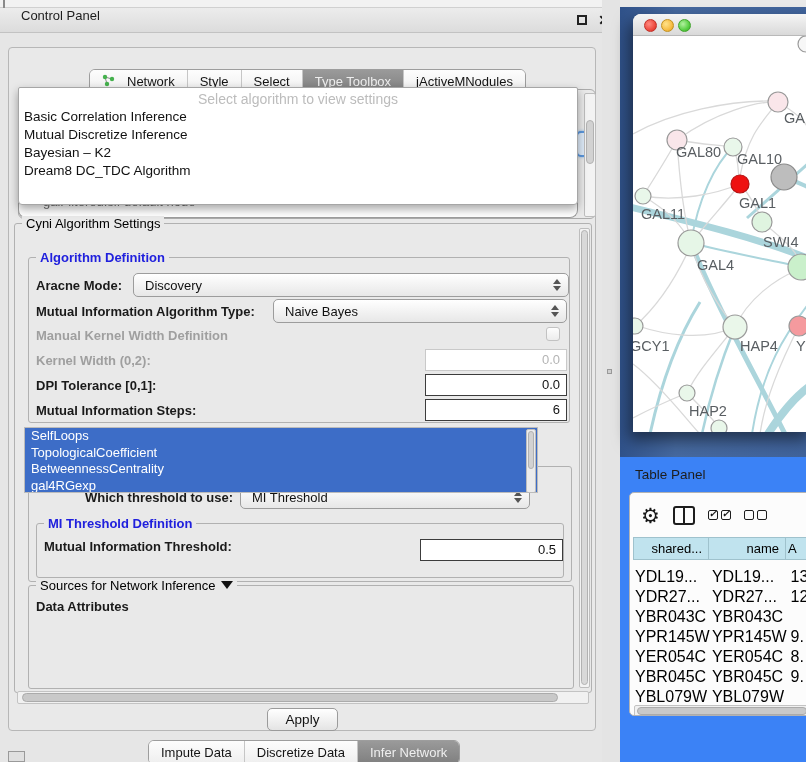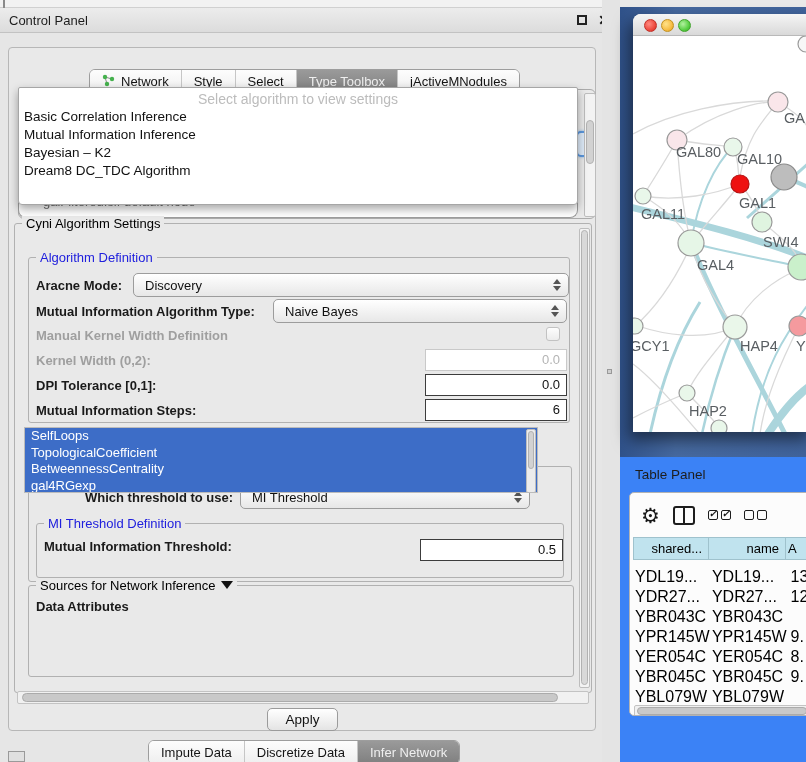--- a/index.html
+++ b/index.html
@@ -7,33 +7,33 @@
     font-family:"Liberation Sans", sans-serif; background:#e8e8e8; }
   .abs { position:absolute; }
   #stage { position:relative; width:806px; height:762px; }
 
   
   #left-pane { left:0; top:0; width:620px; height:762px; background:#e6e6e6; }
   #top-strip { left:0; top:0; width:620px; height:8px; background:#f2f2f2; border-bottom:1px solid #d0d0d0; }
   #top-strip .nub { position:absolute; left:3px; top:0; width:2px; height:8px; background:#8a8a8a; }
   #cp-titlebar { left:0; top:8px; width:620px; height:25px;
     background:linear-gradient(#ececec,#dcdcdc); border-bottom:1px solid #c2c2c2;
-    display:flex; align-items:center; font-size:13px; color:#1d1d1d; padding-left:9px; }
+    display:flex; font-size:13px; color:#1d1d1d; padding-left:21px; }
   #cp-restore { position:absolute; right:33px; top:7px; width:10px; height:10px; border:2px solid #222; }
   #cp-close { position:absolute; right:10px; top:4px; font-size:14px; font-weight:bold; color:#111; }
 
   #cp-body { left:0; top:33px; width:620px; height:705px; background:#e6e6e6; }
   #cp-frame { left:8px; top:14px; width:588px; height:684px; background:#e9e9e9;
     border:1px solid #b7b7b7; border-radius:4px; }
 
   
   .segbar { display:flex; border:1px solid #9d9d9d; border-radius:6px; overflow:hidden;
     background:#fbfbfb; font-size:13px; color:#141414; box-shadow:0 1px 0 rgba(255,255,255,.7); }
   .seg { padding:4px 12px; border-left:1px solid #c6c6c6; white-space:nowrap;
-    display:flex; align-items:flex-start; gap:6px; background:linear-gradient(#fdfdfd,#eeeeee); }
+    display:flex; align-items:flex-start; gap:12px; background:linear-gradient(#fdfdfd,#eeeeee); }
   .seg:first-child { border-left:none; }
   .seg.sel { background:linear-gradient(#9a9a9a,#7f7f7f); color:#efefef; }
 
   #top-tabs { left:89px; top:36px; }
 
   
   #tab-content-shell { left:18px; top:56px; width:578px; height:130px;
     background:#e9e9e9; border:1px solid #ababab; border-radius:6px; }
   #focus-combo-frag { left:576px; top:98px; width:15px; height:26px;
     border:2px solid #5b97dd; border-radius:5px; background:#dce9f7; box-shadow:0 0 3px #7fb2e8; }
@@ -51,21 +51,21 @@
   #algo-dropdown { left:18px; top:54px; width:560px; height:118px; background:#ffffff;
     border:1px solid #a6a6a6; border-radius:2px 2px 4px 4px;
     box-shadow:0 4px 10px rgba(0,0,0,.35); z-index:40; }
   #algo-prompt { text-align:center; color:#bcbcbc; font-size:14px; padding-top:3px; }
   .algo-item { font-size:13.5px; color:#111; padding:1.5px 0 1.5px 5px; line-height:15px; }
   .algo-item.bold { font-weight:bold; }
 
   
   .gbox { position:absolute; border:1px solid #b1b1b1; border-radius:3px; }
   .gtitle { position:absolute; top:-8px; left:7px; background:#e9e9e9; padding:0 4px;
-    font-size:13px; font-weight:normal; white-space:nowrap; }
+    font-size:13px; font-weight:bold; white-space:nowrap; }
   .gtitle.plain { font-weight:normal; }
 
   #cyni-panel { left:14px; top:190px; width:578px; height:470px; }
   #cyni-scroll { left:564px; top:4px; width:11px; height:460px; position:absolute; }
   #cyni-scroll .vthumb { top:1px; height:455px; background:#d9d9d9; }
 
   .blabel { position:absolute; font-size:13px; font-weight:bold; color:#1a1a1a; white-space:nowrap; }
   .blabel.dim { color:#9f9f9f; }
 
   .combo { position:absolute; background:linear-gradient(#ffffff,#e7e7e7);
@@ -205,21 +205,21 @@
           </div>
           <div class="seg">
             <span>jActiveMNodules</span>
           </div>
         </div>
 
       <div id="algo-dropdown" class="abs">
         <div id="algo-prompt">Select algorithm to view settings</div>
         <div id="algo-items">
             <div class="algo-item">Basic Correlation Inference</div>
-            <div class="algo-item">Mutual Information Inference</div>
+            <div class="algo-item">Mutual Discretize Inference</div>
             <div class="algo-item">Bayesian – K2</div>
             <div class="algo-item">Dream8 DC_TDC Algorithm</div>
           </div>
       </div>
 
       <div id="cyni-panel" class="gbox">
         <span class="gtitle plain">Cyni Algorithm Settings</span>
         <div id="cyni-scroll" class="vscroll">
             <span class="vthumb"></span>
           </div>
@@ -283,21 +283,21 @@
       </div>
 
       <div class="gbox" style="left:36px;top:490px;width:528px;height:55px;">
         <span class="gtitle" style="color:#2020dd;">MI Threshold Definition</span>
       </div>
       <span class="blabel" style="left:44px;top:506px;">Mutual Information Threshold:</span>
       <div class="tfield strong" style="left:420px;top:506px;width:143px;height:22px;">
         <span>0.5</span>
       </div>
 
-      <div class="gbox" style="left:28px;top:552px;width:546px;height:92px;padding-left:44px;">
+      <div class="gbox" style="left:28px;top:552px;width:546px;height:104px;padding-left:44px;">
         <span class="gtitle plain">
           <span>Sources for Network Inference</span><span class="arrow-down"></span>
         </span>
       </div>
       <span class="blabel" style="left:36px;top:566px;">Data Attributes</span>
       <div id="attr-list">
         <div id="attr-items">
             <div class="attr-item">SelfLoops</div>
             <div class="attr-item">TopologicalCoefficient</div>
             <div class="attr-item">BetweennessCentrality</div>

